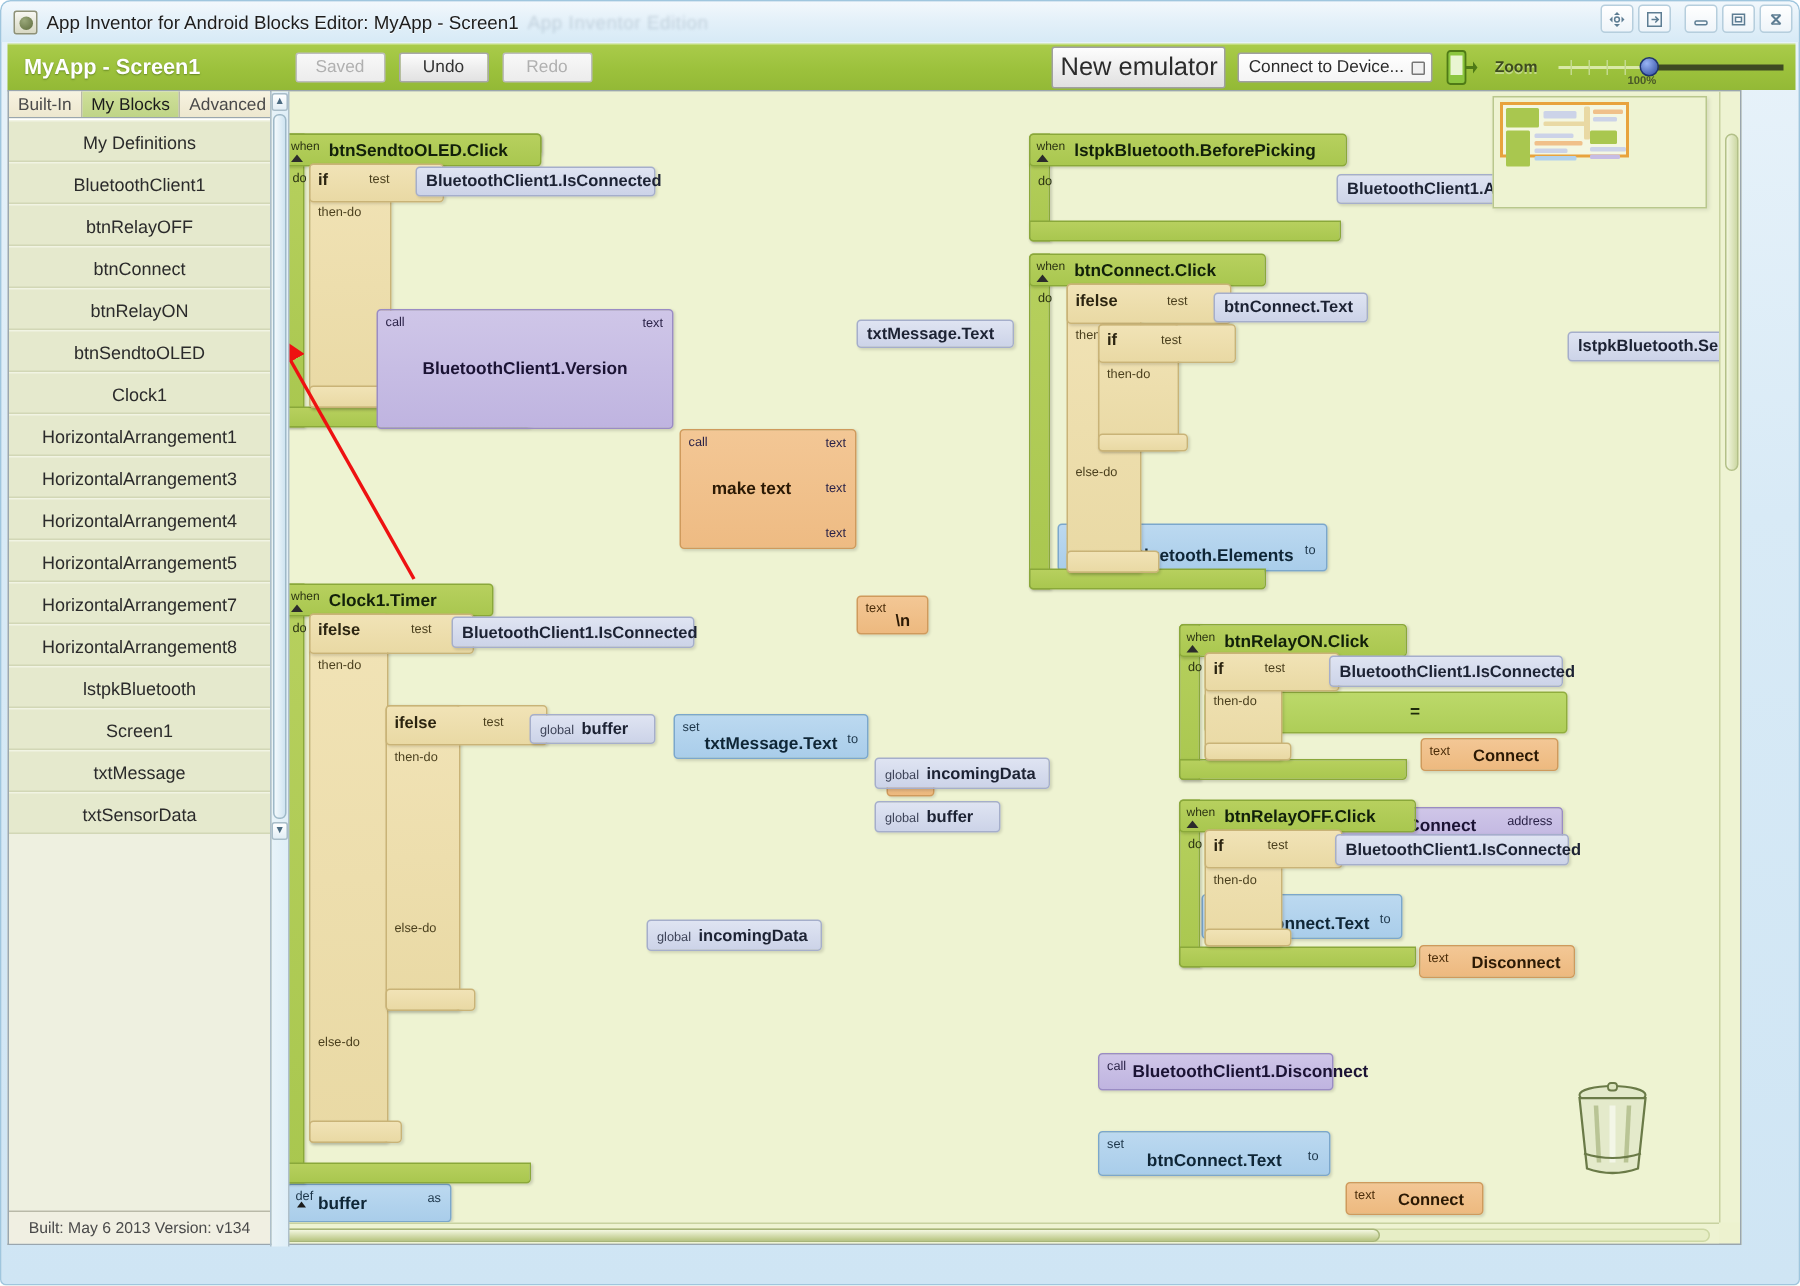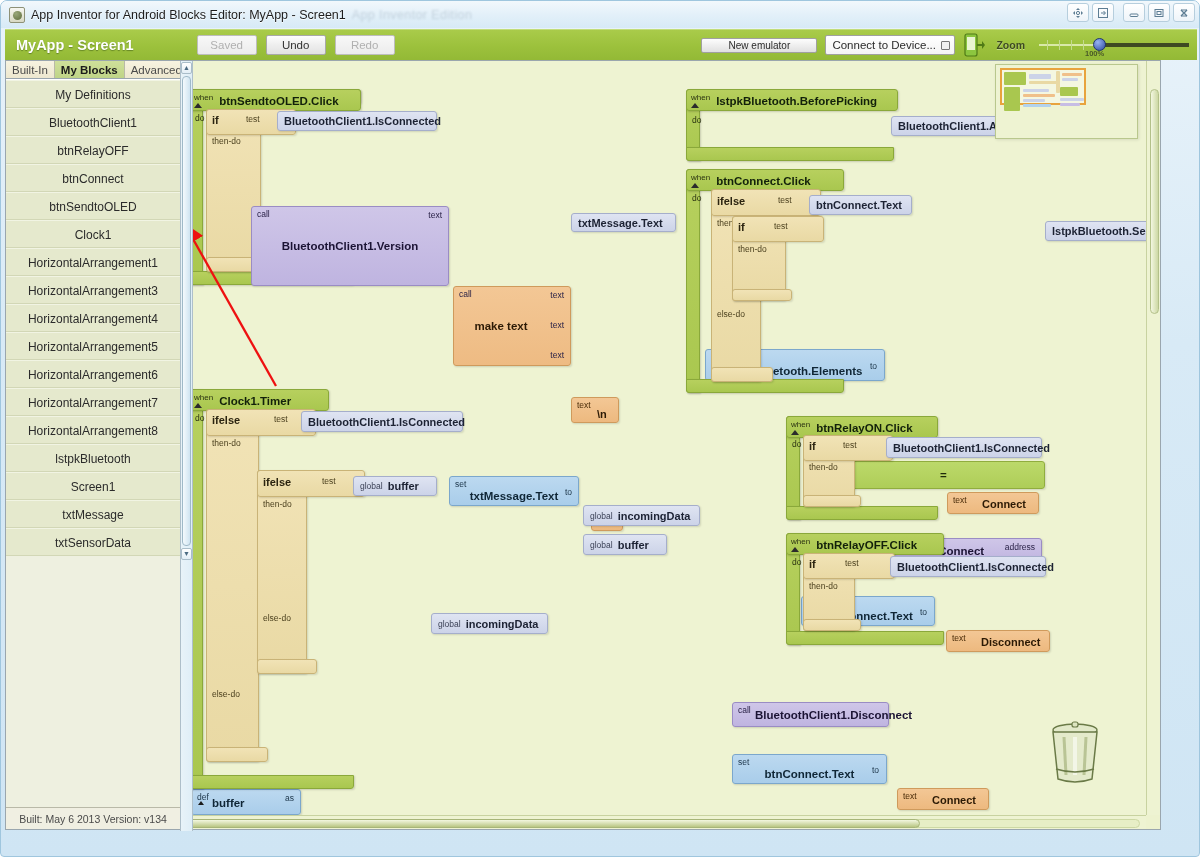--- a/index.html
+++ b/index.html
@@ -76,24 +76,24 @@
     background: linear-gradient(to bottom, #fdfdfd, #eeeeee 50%, #e2e2e2);
     border: 1px solid #a8a8a8; border-radius: 2px;
     font-size: 11.5px; color: #333; display: flex; align-items: center;
     justify-content: center; white-space: nowrap;
   }
   .tb-btn.disabled { color: #b0b0b0; border-color: #bdbdbd;
     background: linear-gradient(to bottom, #f8f8f8, #ececec); }
   #tb-left-group { display: flex; align-items: center; margin-left: 54px; }
   #tb-right-group { position: absolute; right: 8px; display: flex; align-items: center; }
   #btn-new-emulator {
-    width: 116px; height: 15px;
+    width: 116px; height: 28px;
     background: linear-gradient(to bottom, #fdfdfd, #ededed 55%, #e0e0e0);
     border: 1px solid #a0a0a0; border-radius: 2px;
-    font-size: 10px; color: #2b2b2b;
+    font-size: 17px; color: #2b2b2b;
     display: flex; align-items: center; justify-content: center;
   }
   #combo-device {
     width: 130px; height: 20px; margin-left: 8px;
     background: linear-gradient(to bottom, #ffffff, #f4f4f4);
     border: 1px solid #a0a0a0; border-radius: 2px;
     font-size: 11.5px; color: #2b2b2b;
     display: flex; align-items: center; padding: 0 4px 0 6px; position: relative;
   }
   #combo-device .cb-label { flex: 1; white-space: nowrap; overflow: hidden; }
@@ -151,21 +151,21 @@
     border-bottom: 1px solid #9aa6ae;
   }
   .tab {
     font-size: 11.5px; padding: 0 6px; display: flex; align-items: center;
     border-right: 1px solid #b9b9a8;
     color: #333; white-space: nowrap;
   }
   .tab.inactive { background: linear-gradient(to bottom, #f7f3e0, #ede7cf); color: #4a4a4a; }
   .tab.active {
     background: linear-gradient(to bottom, #cfe09a, #bfd487);
-    font-weight: bold; color: #1b1b1b;
+    font-weight: normal; color: #1b1b1b;
   }
   #drawer-list {
     flex: 1; overflow: hidden; background: #eef0e0;
     border-top: 1px solid #ffffff;
   }
   .drawer-item {
     height: 28px; line-height: 28px; text-align: center;
     font-size: 12px; color: #2b2b2b;
     background: #e5e9cd;
     border-bottom: 1px solid #d2d7b6;
@@ -472,27 +472,27 @@
       <div id="tabs">
         <div class="tab inactive">Built-In</div>
         <div class="tab active">My Blocks</div>
         <div class="tab inactive">Advanced</div>
       </div>
       <div id="drawer-list">
         <div class="drawer-item first">My Definitions</div>
         <div class="drawer-item">BluetoothClient1</div>
         <div class="drawer-item">btnRelayOFF</div>
         <div class="drawer-item">btnConnect</div>
+        <div class="drawer-item">btnRelayON</div>
         <div class="drawer-item">btnSendtoOLED</div>
         <div class="drawer-item">Clock1</div>
         <div class="drawer-item">HorizontalArrangement1</div>
         <div class="drawer-item">HorizontalArrangement3</div>
         <div class="drawer-item">HorizontalArrangement4</div>
         <div class="drawer-item">HorizontalArrangement5</div>
-        <div class="drawer-item">HorizontalArrangement6</div>
         <div class="drawer-item">HorizontalArrangement7</div>
         <div class="drawer-item">HorizontalArrangement8</div>
         <div class="drawer-item">lstpkBluetooth</div>
         <div class="drawer-item">Screen1</div>
         <div class="drawer-item">txtMessage</div>
         <div class="drawer-item">txtSensorData</div>
       </div>
       <div id="palette-status">Built: May 6 2013 Version: v134</div>
 
       <div id="palette-scroll">

